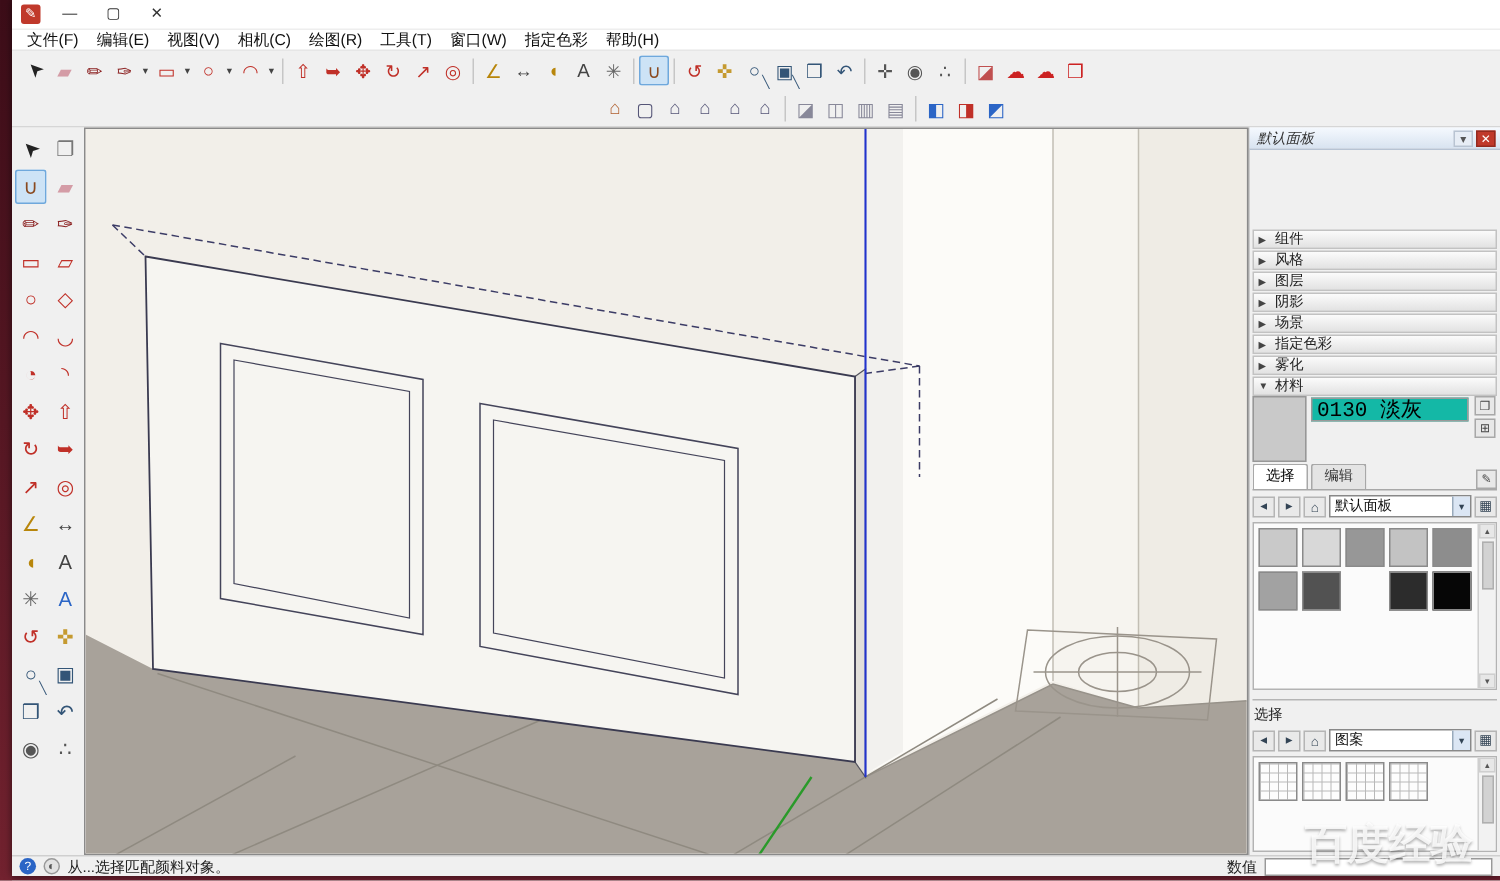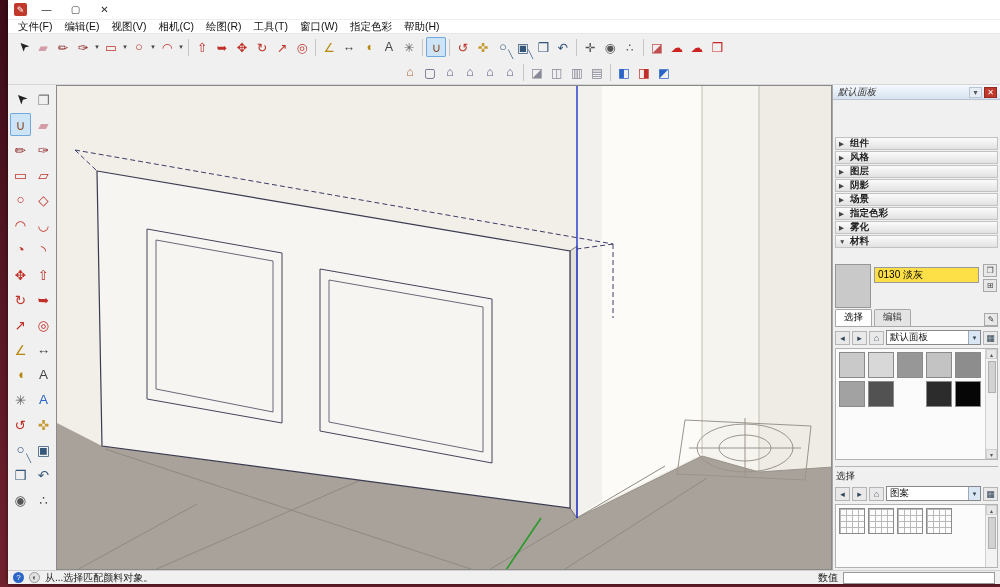--- a/index.html
+++ b/index.html
@@ -41,30 +41,30 @@
   .viewport { position:absolute; left:48px; top:85px; width:776px; height:485px; background:var(--wall-cream,#f2efe9); border:1px solid #8a8a8a; overflow:hidden; }
   .viewport svg { display:block; }
 
   
   .tray { position:absolute; right:0; top:85px; width:168px; height:485px; background:#f0f0f0; border-left:1px solid #a8a8a8; }
   .tray-title { height:15px; background:linear-gradient(#f5f9fe,#d8e3f0); border-bottom:1px solid #b7c3d3; display:flex; align-items:center; padding:0 3px 0 5px; gap:2px; }
   .tray-title-text { font-size:9.5px; color:#333; flex:1;font-style:italic; }
   .tray-btn { width:13px; height:11px; font-size:8px; display:flex; align-items:center; justify-content:center; color:#555; background:#e7edf5; border:1px solid #b9c4d2; }
   .tray-btn.close { background:#c0392b; color:#fff; border-color:#942a1f; }
 
-  .tray-sections { position:absolute; top:52px; left:2px; right:2px;font-weight:bold; }
+  .tray-sections { position:absolute; top:68px; left:2px; right:2px; }
   .sec-header { height:13px; background:linear-gradient(#fbfbfb,#e2e2e2); border:1px solid #c2c2c2; display:flex; align-items:center; margin-bottom:1px; padding:0 3px; }
   .sec-arrow { font-size:6.5px; color:#444; width:11px; flex:none; }
   .sec-label { font-size:9.5px; color:#222; white-space:nowrap; }
 
   .materials { position:absolute; top:177px; left:2px; right:2px; bottom:0; }
   .mat-top { display:flex; margin:2px 0; gap:3px; }
   .mat-preview { width:36px; height:44px; background:#c9c9c9; border:1px solid #979797; flex:none; }
   .mat-mid { flex:1; }
-  .mat-name { width:100%; height:16px; font-size:10px; border:1px solid #9a9a9a; background:#fde047; padding:0 3px; font-family:Liberation Sans, sans-serif; }
+  .mat-name { width:100%; height:16px; font-size:14px; border:1px solid #9a9a9a; background:#14b8a6; padding:0 3px; font-family:Liberation Mono, monospace; }
   .mat-side { width:16px; display:flex; flex-direction:column; gap:2px; align-items:center; flex:none; }
   .mini-btn { width:14px; height:13px; border:1px solid #a8a8a8; background:#e8e8e8; font-size:8px; display:flex; align-items:center; justify-content:center; color:#444; }
   .mat-tabs { display:flex; align-items:flex-end; height:17px; border-bottom:1px solid #a8a8a8; }
   .tab { font-size:9.5px; padding:1px 8px 2px; border:1px solid #a8a8a8; border-bottom:none; background:#e4e4e4; color:#333; margin-right:2px; border-radius:2px 2px 0 0; }
   .tab.active { background:#fff; color:#000; }
   .tab-spacer { flex:1; }
   .mat-nav { display:flex; align-items:center; gap:2px; margin:3px 0; }
   .nav-btn { width:15px; height:14px; font-size:9px; display:flex; align-items:center; justify-content:center; color:#345; background:#e9e9e9; border:1px solid #b5b5b5; flex:none; }
   .combo { flex:1; height:15px; border:1px solid #888; background:#fff; display:flex; align-items:center; font-size:9.5px; color:#111; padding-left:3px; }
   .combo-arrow { margin-left:auto; width:12px; height:13px; background:#dbe6f4; border-left:1px solid #9ab; font-size:7px; color:#345; display:flex; align-items:center; justify-content:center; }
@@ -401,13 +401,14 @@
     <span class="stat-circle help">?</span>
     <span class="stat-circle geo">◐</span>
     <span class="stat-hint">从...选择匹配颜料对象。</span>
     <span class="stat-label">数值</span>
     <input class="stat-input" style="">
   </div>
 
 </div>
 
 <div class="watermark">
+  <div class="wm-line1">百度经验</div>
 </div>
 
 </body></html>

